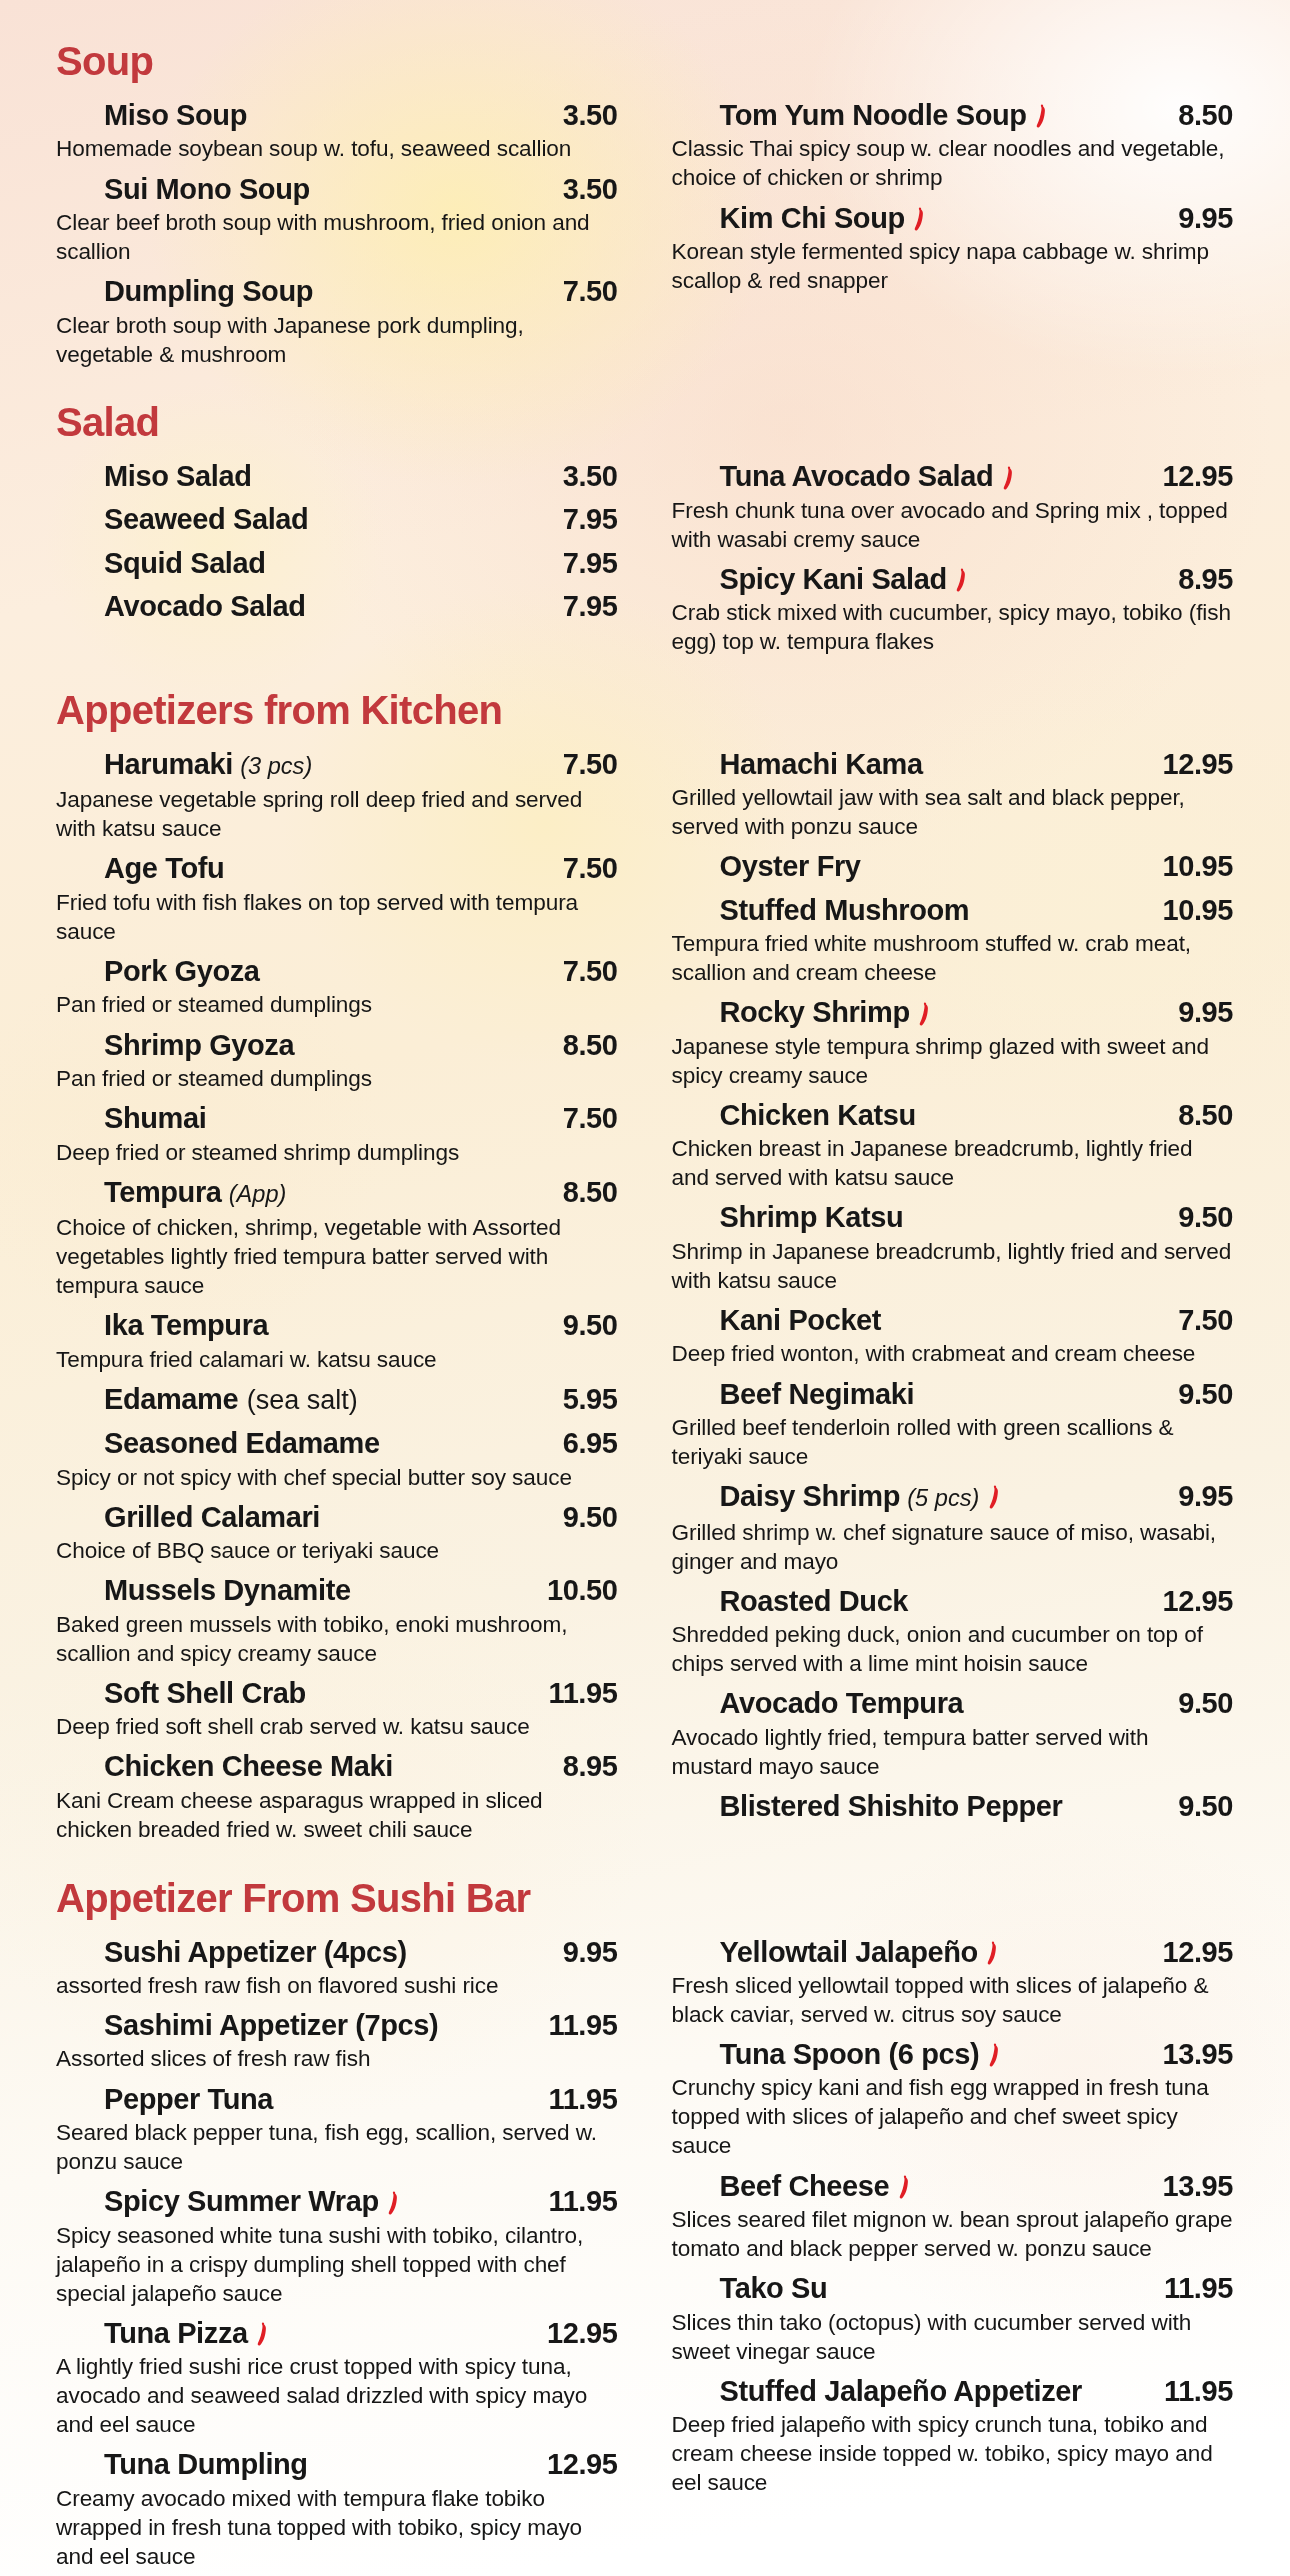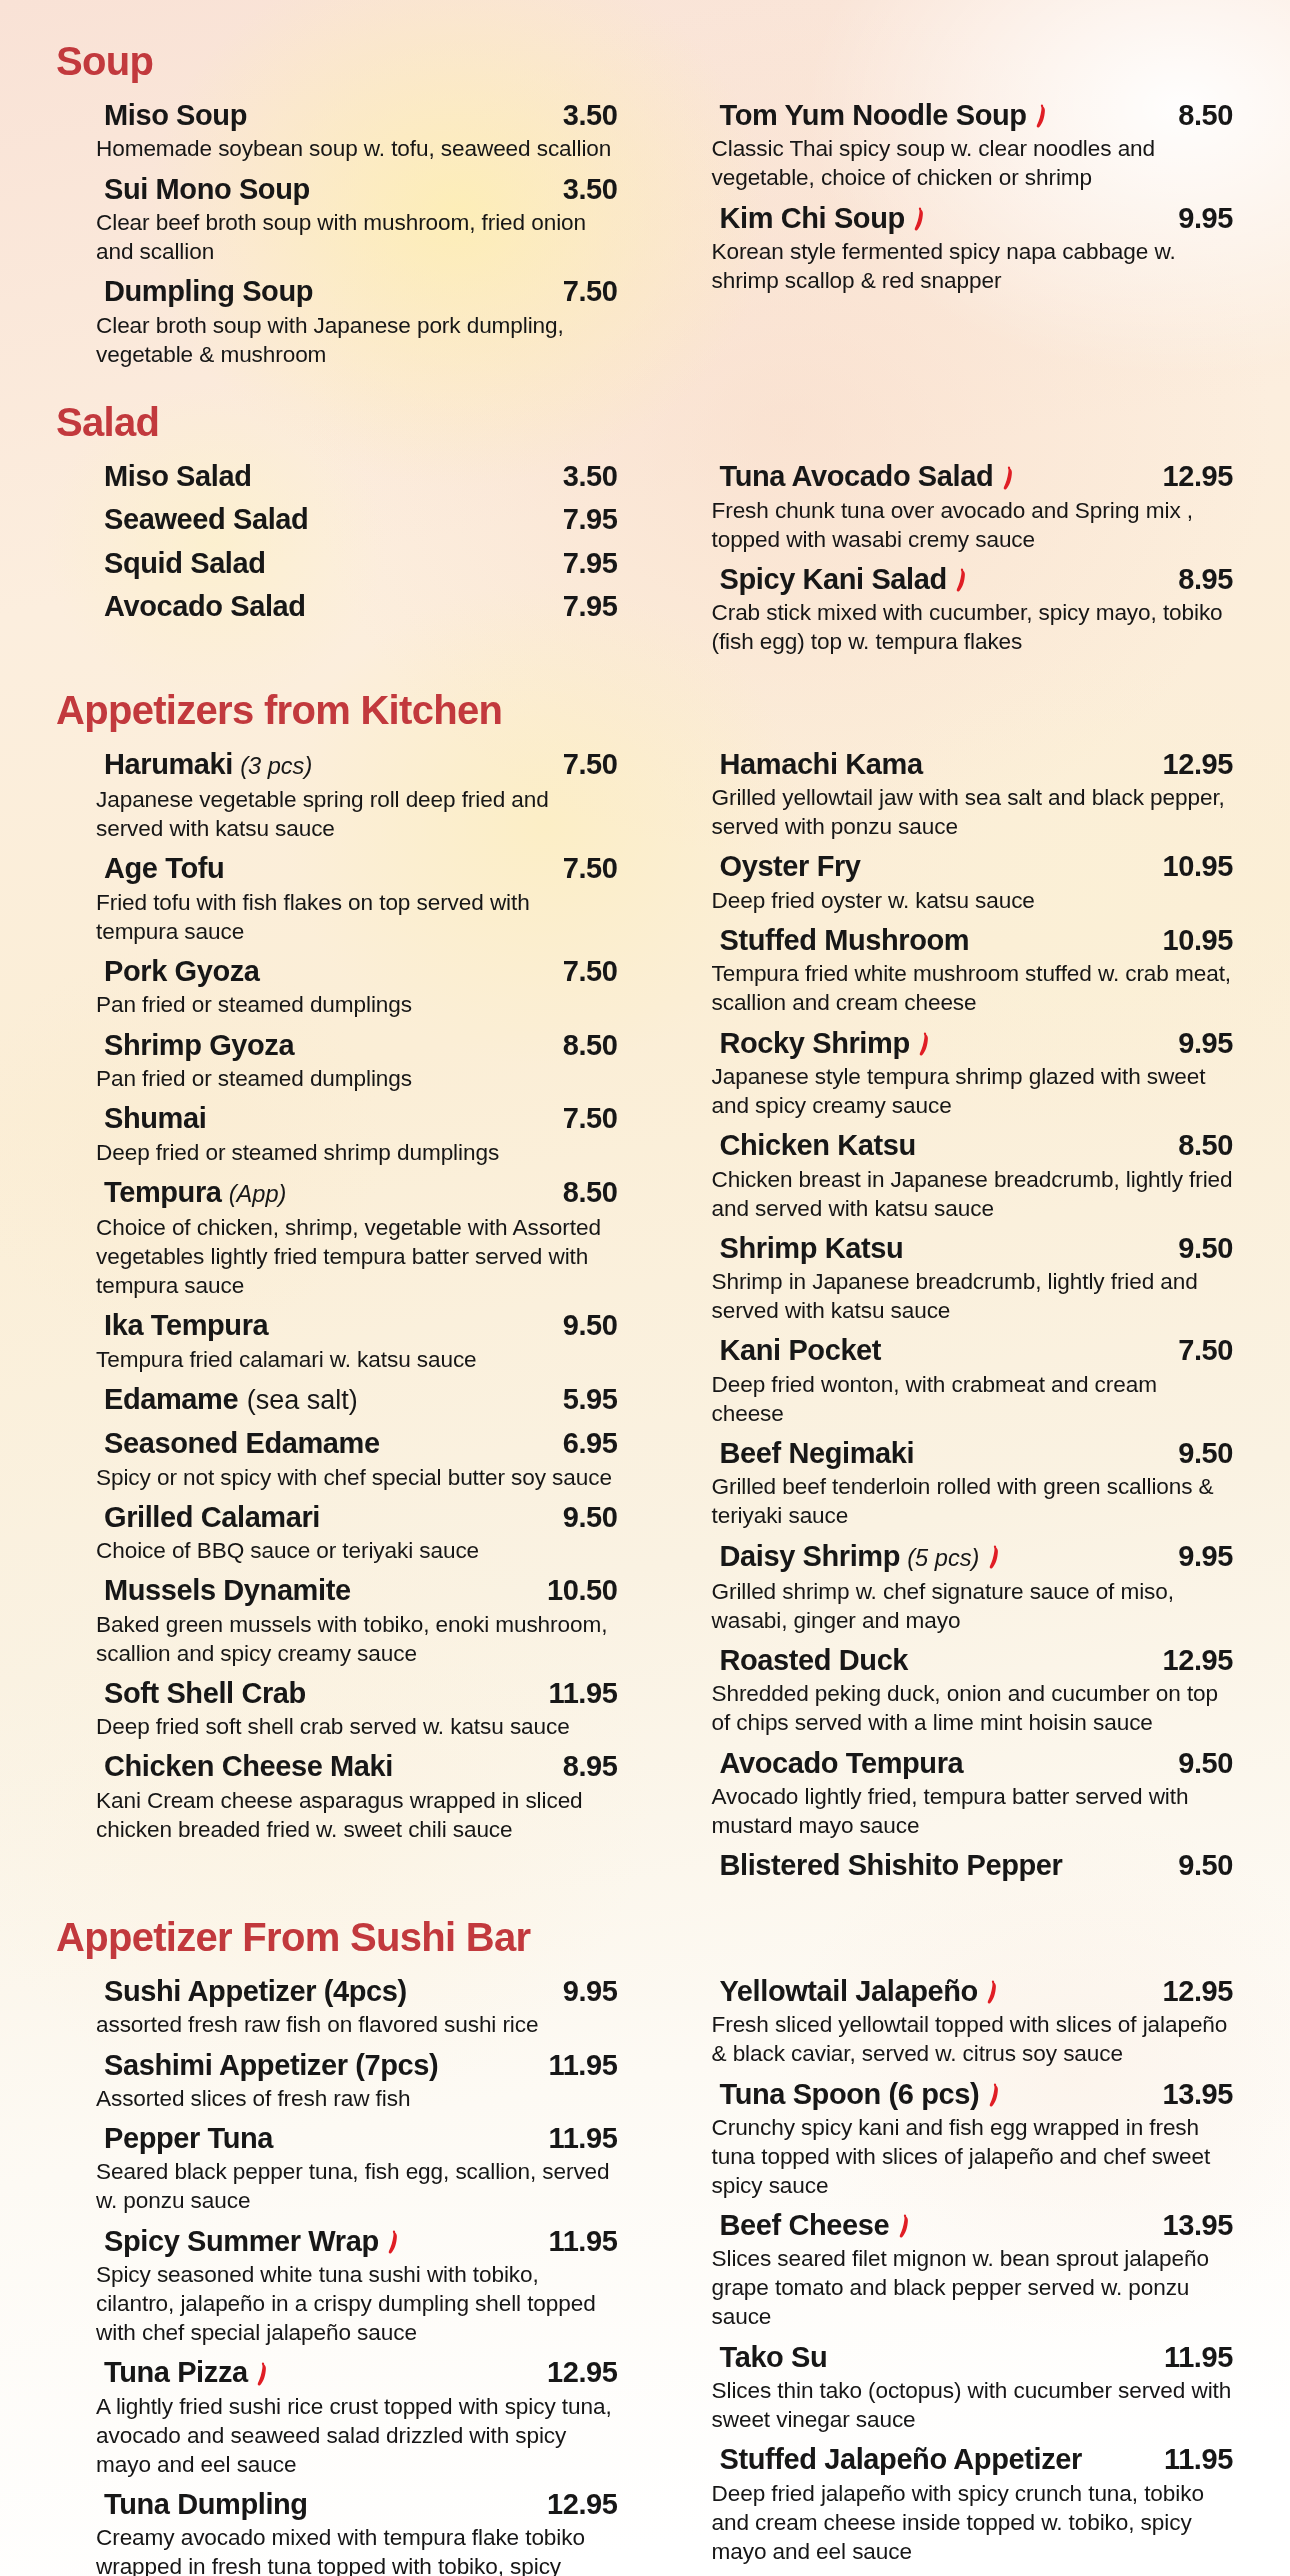--- a/index.html
+++ b/index.html
@@ -38,21 +38,21 @@
     font-size:29px;font-weight:700;color:var(--text);
     letter-spacing:-0.4px;white-space:nowrap;
   }
   .sfx{letter-spacing:0;}
   .sfx-italic{font-style:italic;font-weight:400;font-size:23.6px;margin-left:7.2px;}
   .sfx-plain{font-weight:400;font-size:27px;margin-left:8.6px;}
   .chili{width:13.6px;height:26px;margin-left:8.6px;vertical-align:-4.3px;}
   .price{font-size:29px;font-weight:700;color:var(--text);letter-spacing:-0.4px;margin-left:11.5px;white-space:nowrap;}
   .desc{
     font-size:22.6px;line-height:29px;color:var(--desc);
-    letter-spacing:-0.1px;font-weight:400;margin-top:1.4px;margin-left:40px;
+    letter-spacing:-0.1px;font-weight:400;margin-top:1.4px;
   }
 </style>
 </head>
 <body>
 
 <div>
   <div id="menu-root">
       <section class="section">
     <h2 class="section-heading">Soup</h2>
     <div class="cols">
@@ -258,21 +258,20 @@
       <span class="iname"><span>Hamachi Kama</span></span>
       <span class="price">12.95</span>
     </div>
     <div class="desc">Grilled yellowtail jaw with sea salt and black pepper, served with ponzu sauce</div>
   </div>
             <div class="item">
     <div class="row">
       <span class="iname"><span>Oyster Fry</span></span>
       <span class="price">10.95</span>
     </div>
-    <div class="desc">Deep fried oyster w. katsu sauce</div>
   </div>
             <div class="item">
     <div class="row">
       <span class="iname"><span>Stuffed Mushroom</span></span>
       <span class="price">10.95</span>
     </div>
     <div class="desc">Tempura fried white mushroom stuffed w. crab meat, scallion and cream cheese</div>
   </div>
             <div class="item">
     <div class="row">

